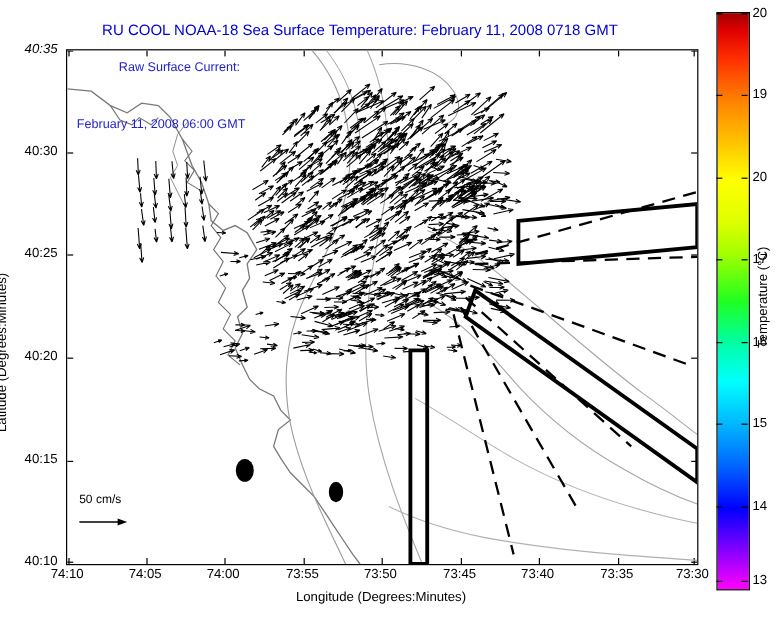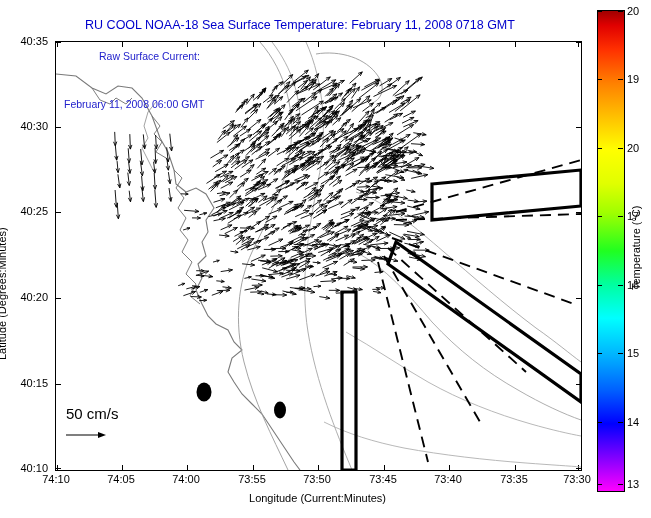--- a/index.html
+++ b/index.html
@@ -8,21 +8,21 @@
 
   .title{position:absolute;left:0;top:18px;width:600px;text-align:center;font-size:12.5px;font-weight:normal;color:#0000cc;letter-spacing:0px;}
 
   
   .plot{position:absolute;left:55px;top:41px;width:525px;height:428px;border:1px solid #000;background:#ffffff;overflow:hidden;}
 
   .annot{position:absolute;color:#2222cc;font-size:10.5px;white-space:nowrap;}
   .annot1{left:8px;top:8px;padding-left:35px;}
   .annot2{left:8px;top:24px;margin-top:32px;}
 
-  .scalebar-label{position:absolute;left:10px;bottom:48px;color:#000;font-size:15px;}
+  .scalebar-label{position:absolute;left:10px;bottom:48px;color:#000;font-size:10px;}
   .scalebar-arrow{position:absolute;left:10px;bottom:30px;width:40px;height:10px;}
 
   
   .ylabel{position:absolute;left:-4px;top:155px;transform:rotate(-90deg);transform-origin:left top;font-size:11px;color:#000;white-space:nowrap;}
   .xlabel{position:absolute;left:55px;top:492px;width:525px;text-align:center;font-size:11px;color:#000;}
 
   .ytick{position:absolute;right:0;font-size:11px;color:#000;text-align:right;width:48px;}
   .xtick{position:absolute;top:473px;font-size:11px;color:#000;text-align:center;width:50px;}
 
   .tickmark-y{position:absolute;left:0;width:5px;height:1px;background:#000;}
@@ -43,23 +43,23 @@
 </style>
 </head>
 <body>
 
 <div id="root">
 
   <div class="title">RU COOL  NOAA-18  Sea Surface Temperature:  February 11, 2008 0718 GMT</div>
 
   <div class="ylabel" style="top:360px;">Latitude (Degrees:Minutes)</div>
 
-  <div class="xlabel">Longitude (Current:Minutes)</div>
-
-  <div class="ytick" style="top:35px;left:0;">40:35</div>
+  <div class="xlabel">Longitude (Degrees:Minutes)</div>
+
+  <div class="ytick" style="top:35px;left:0;font-style:italic;">40:35</div>
   <div class="ytick" style="top:120px;left:0;">40:30</div>
   <div class="ytick" style="top:205px;left:0;">40:25</div>
   <div class="ytick" style="top:291px;left:0;">40:20</div>
   <div class="ytick" style="top:377px;left:0;">40:15</div>
   <div class="ytick" style="top:462px;left:0;">40:10</div>
 
   <div class="xtick" style="left:31px;">74:10</div>
   <div class="xtick" style="left:96px;">74:05</div>
   <div class="xtick" style="left:161px;">74:00</div>
   <div class="xtick" style="left:227px;">73:55</div>

